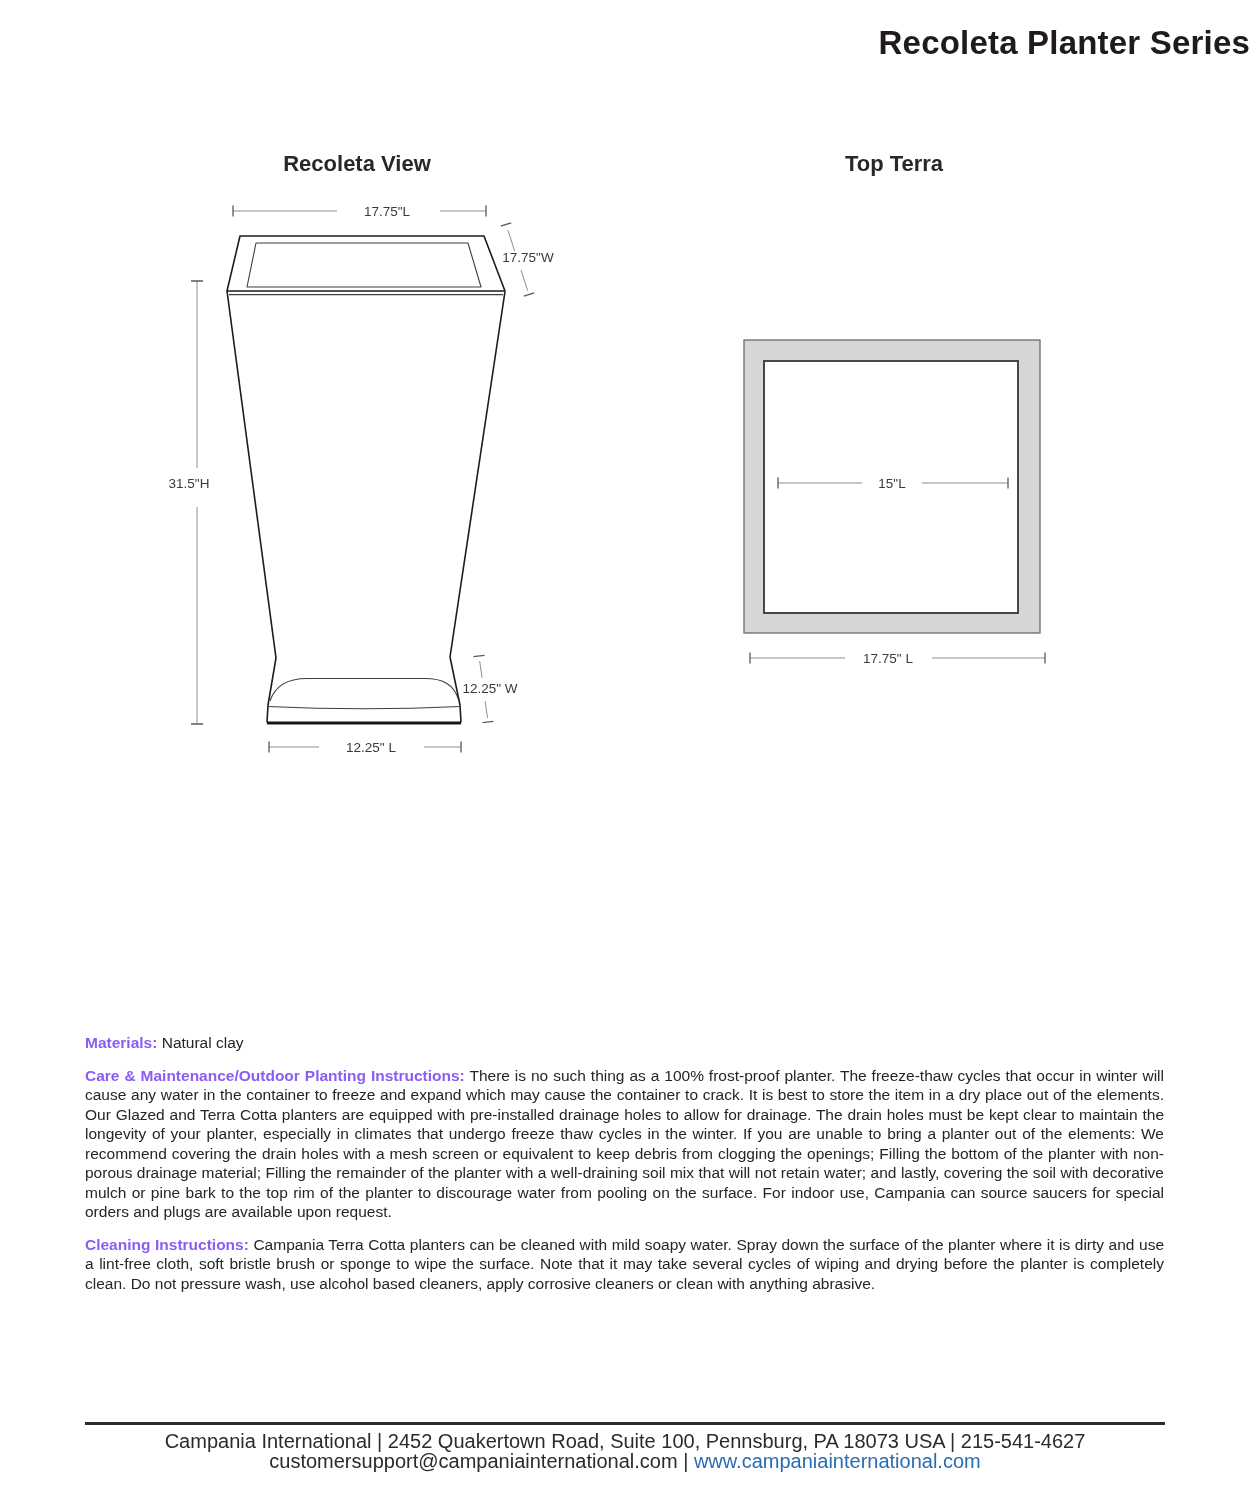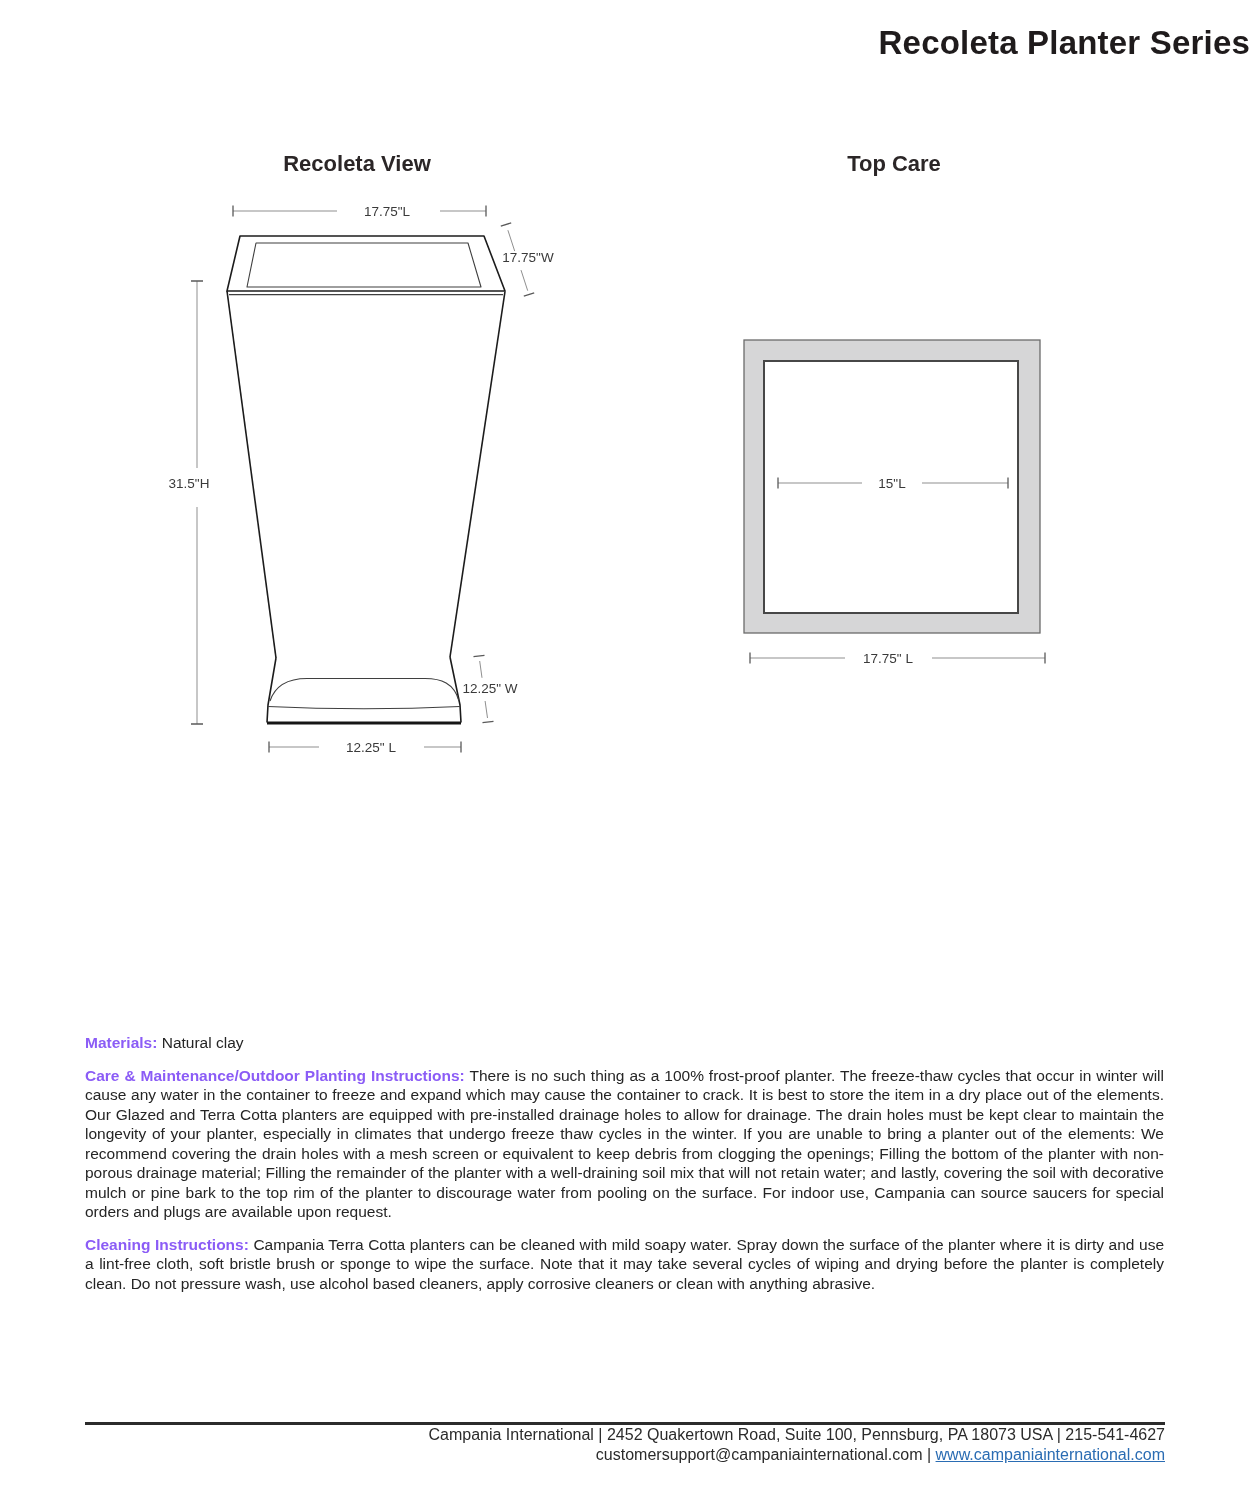--- a/index.html
+++ b/index.html
@@ -18,32 +18,32 @@
   .outline-fill{fill:#ffffff;stroke:#1c1c1c;stroke-width:1.6;stroke-linejoin:round;}
   .thin{fill:none;stroke:#3f3f3f;stroke-width:1.1;stroke-linejoin:round;}
   .thick{fill:none;stroke:#161616;stroke-width:2.8;}
   .dim{stroke:#8f8f8f;stroke-width:1;fill:none;}
   .tick{stroke:#5a5a5a;stroke-width:1.3;fill:none;}
   .textblock{position:absolute;left:85px;top:1033px;width:1079px;font-size:15.5px;line-height:19.5px;color:#252525;}
   .textblock p{margin:0 0 13px 0;text-align:justify;}
   .textblock p.materials{text-align:left;}
   .textblock b{color:#8b5cf6;}
   .footer{position:absolute;left:85px;top:1422px;width:1080px;border-top:3px solid #2b2b2b;
-          text-align:right;font-size:16px;line-height:20px;color:#2b2b2b;}
-  .footer a{color:#2a6cb3;text-decoration:underline;cursor:pointer;}
+          padding-top:6px;text-align:center;font-size:20px;line-height:20px;color:#2b2b2b;}
+  .footer a{color:#2a6cb3;cursor:pointer;}
 </style>
 </head>
 <body>
 
 <div class="page">
 
   <div class="page-title">Recoleta Planter Series</div>
 
   <div class="view-heading iso-heading">Recoleta View</div>
-  <div class="view-heading top-heading">Top Care</div>
+  <div class="view-heading top-heading">Top Terra</div>
 
   <svg id="iso-svg" width="420" height="580" viewBox="150 190 420 580" xmlns="http://www.w3.org/2000/svg">
     <g>
 
       <path class="outline-fill" d="M240,236 L484,236 L505,291 L227,291 Z"></path>
 
       <path class="thin" d="M229,294.6 L503,294.6"></path>
 
       <path class="thin" d="M256,243 L468,243 L481,287 L247,287 Z"></path>
 

